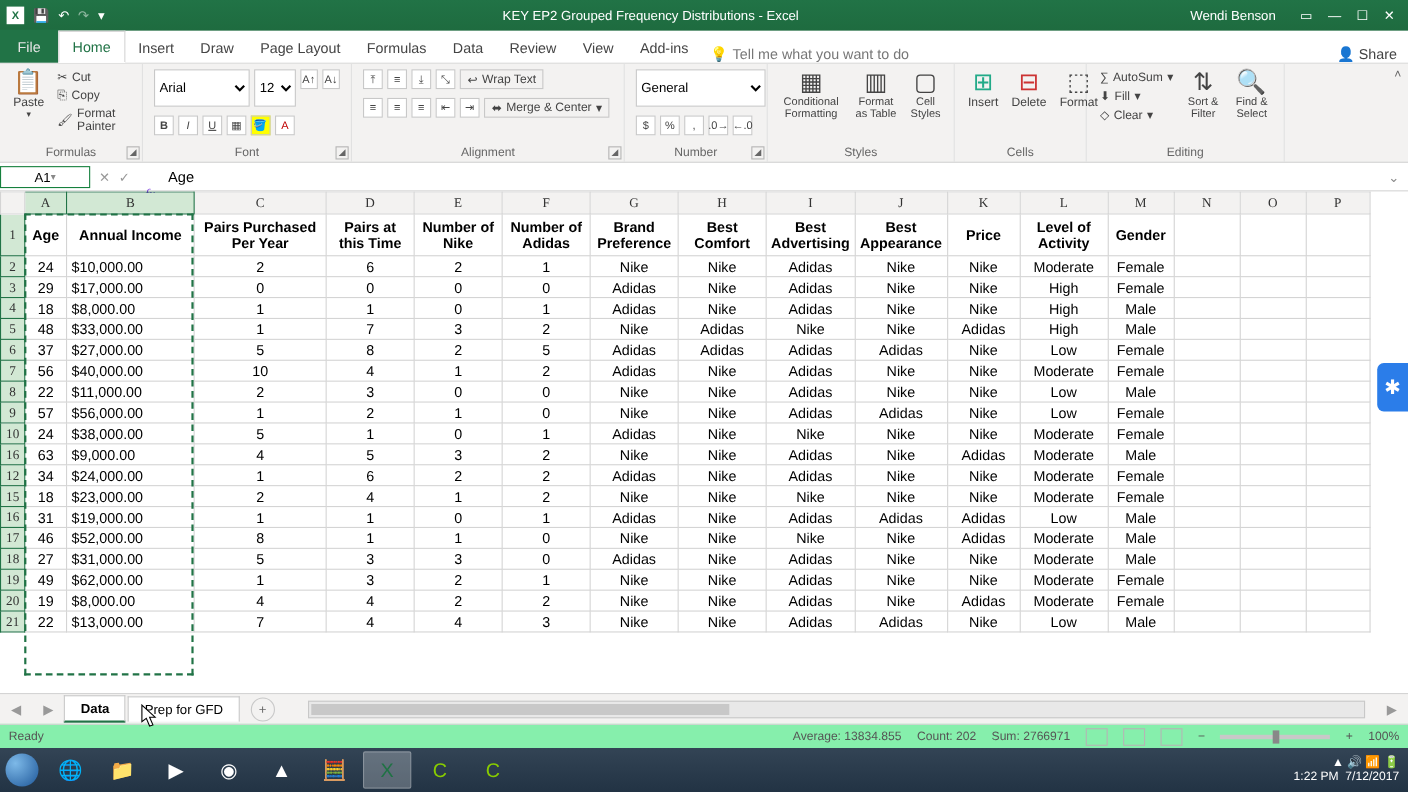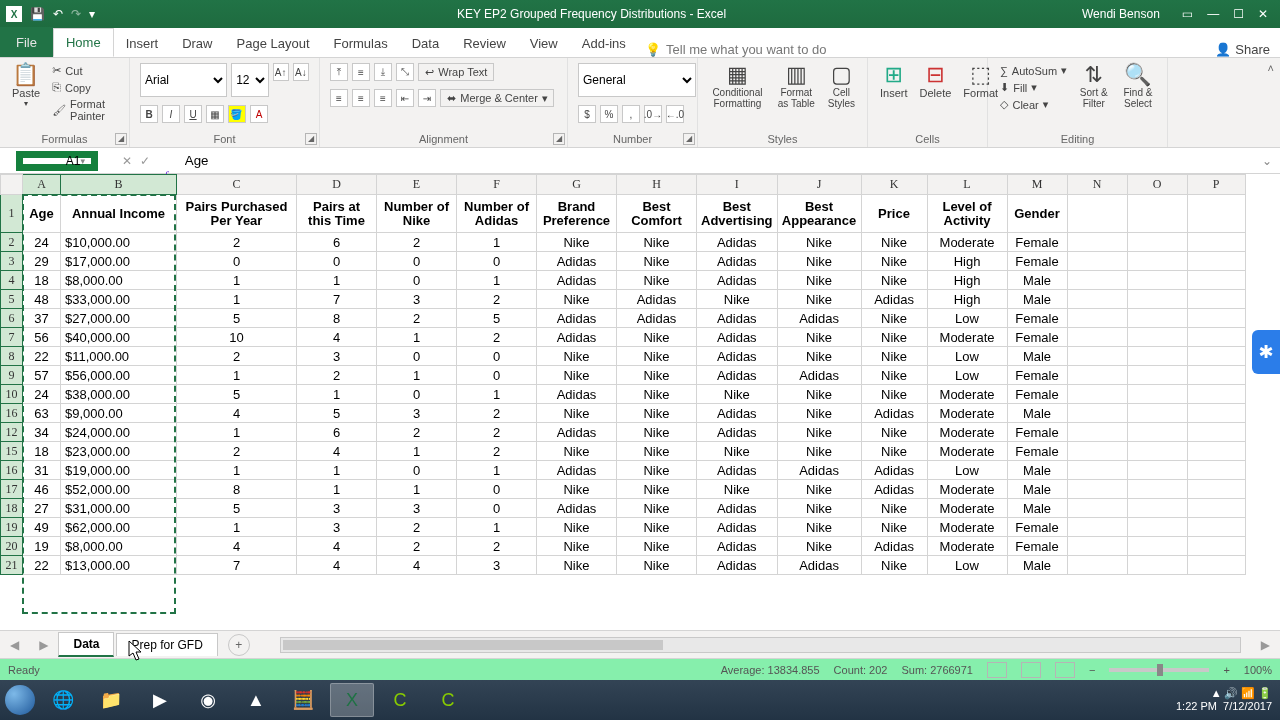--- a/index.html
+++ b/index.html
@@ -31,21 +31,21 @@
 .btn-big .lbl { font-size:11px; }
 .stack { display:flex; flex-direction:column; gap:2px; padding:2px 4px;}
 .stack-row { display:flex; align-items:center; gap:4px; cursor:pointer; padding:1px 2px;}
 .mini { width:18px; height:18px; border:1px solid #c8c8c8; background:#fff; display:inline-flex; align-items:center; justify-content:center; font-size:10px;}
 select.rib, input.rib { font-size:12px; height:34px; border:1px solid #c8c8c8; background:#fff; padding:0 0;}
 .dlaunch { position:absolute; right:2px; bottom:2px; width:12px; height:12px; border:1px solid #b5b5b5; font-size:8px; text-align:center; line-height:10px; color:#666; cursor:pointer;}
 .row { display:flex; gap:4px; }
 
 
 .fxbar { height:26px; border-bottom:1px solid #d4d4d4; display:flex; align-items:center; font-size:12px; }
-.namebox { width:82px; border:7px solid #15803d; height:20px; margin:0 16px; padding:0 6px; display:flex; align-items:center; justify-content:flex-end; cursor:text;}
+.namebox { width:82px; border:1px solid #15803d; height:20px; margin:0 0; padding:0 6px; display:flex; align-items:center; justify-content:center; cursor:text;}
 .fx-icons { display:flex; gap:8px; padding:0 8px; color:#999;}
 .fx-label { font-style:italic; font-family:"Times New Roman",serif; padding:0 6px; color:#6d28d9;margin-top:32px;}
 .formula-input { flex:1; border:none; outline:none; height:20px; padding:0 6px;}
 
 
 .grid-wrap { position:absolute; top:174px; left:0; right:0; bottom:56px; overflow:hidden; }
 table.sheet { border-collapse:collapse; font-size:13px; font-family:Arial,sans-serif; table-layout:fixed;}
 table.sheet th, table.sheet td { border:1px solid #d4d4d4; overflow:hidden; white-space:nowrap; }
 table.sheet th { background:#f3f2f1; font-weight:normal; color:#333; font-family:"Segoe UI"; font-size:12px;}
 th.rowhdr { width:22px; text-align:center; background:#f3f2f1;}

